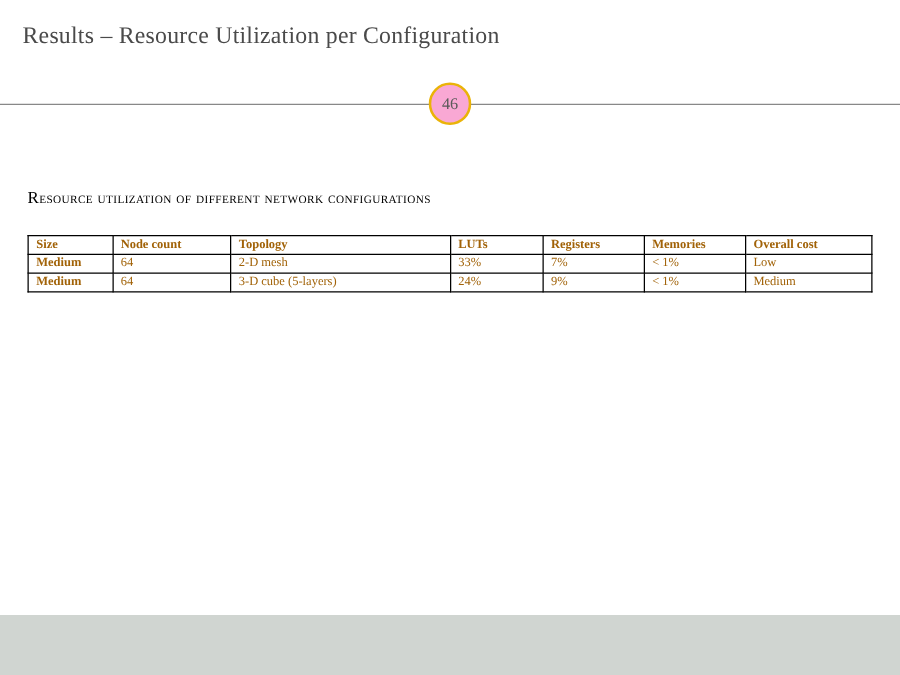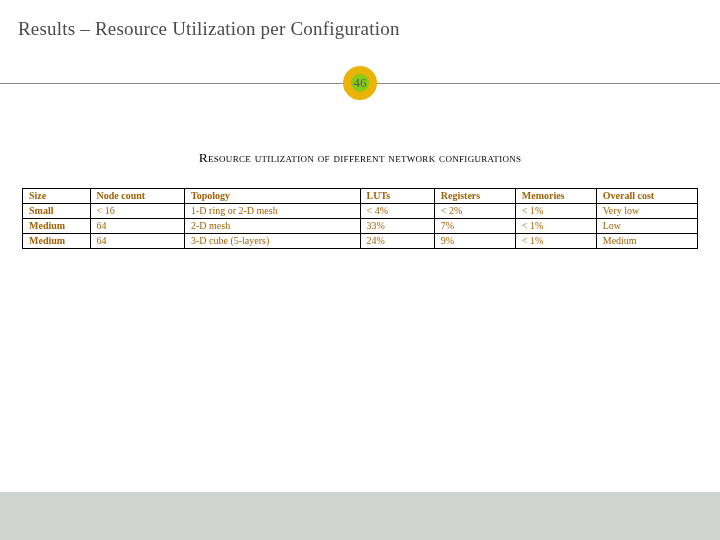--- a/index.html
+++ b/index.html
@@ -32,37 +32,36 @@
     border-top: 1px solid #888;
   }
   .page-badge {
     position: absolute;
     left: 50%;
     top: 83px;
     transform: translate(-50%, -50%);
     width: 34px;
     height: 34px;
     border-radius: 50%;
-    border: 8px solid #eab308;
-    background: #84cc16;
+    border: 2px solid #eab308;
+    background: #f9a8d4;
     display: flex;
     align-items: center;
     justify-content: center;
     font-size: 13px;
     color: #5a5a5a;
     font-family: Georgia, serif;
   }
   .table-area {
     position: absolute;
     top: 150px;
     left: 22px;
     right: 22px;
   }
   .table-caption {
-    text-align: center;
     font-variant: small-caps;
     font-family: 'Times New Roman', Times, serif;
     font-size: 13.5px;
     color: #000;
     letter-spacing: 0.3px;
     margin-bottom: 22px;
   }
   table.data {
     border-collapse: collapse;
     width: 100%;
@@ -126,29 +125,20 @@
           <th>Node count</th>
           <th>Topology</th>
           <th>LUTs</th>
           <th>Registers</th>
           <th>Memories</th>
           <th>Overall cost</th>
         </tr>
       </thead>
       <tbody>
         <tr>
-          <td class="bold">Small</td>
-          <td>&lt; 16</td>
-          <td>1-D ring or 2-D mesh</td>
-          <td>&lt; 4%</td>
-          <td>&lt; 2%</td>
-          <td>&lt; 1%</td>
-          <td>Very low</td>
-        </tr>
-        <tr>
           <td class="bold">Medium</td>
           <td>64</td>
           <td>2-D mesh</td>
           <td>33%</td>
           <td>7%</td>
           <td>&lt; 1%</td>
           <td>Low</td>
         </tr>
         <tr>
           <td class="bold">Medium</td>

